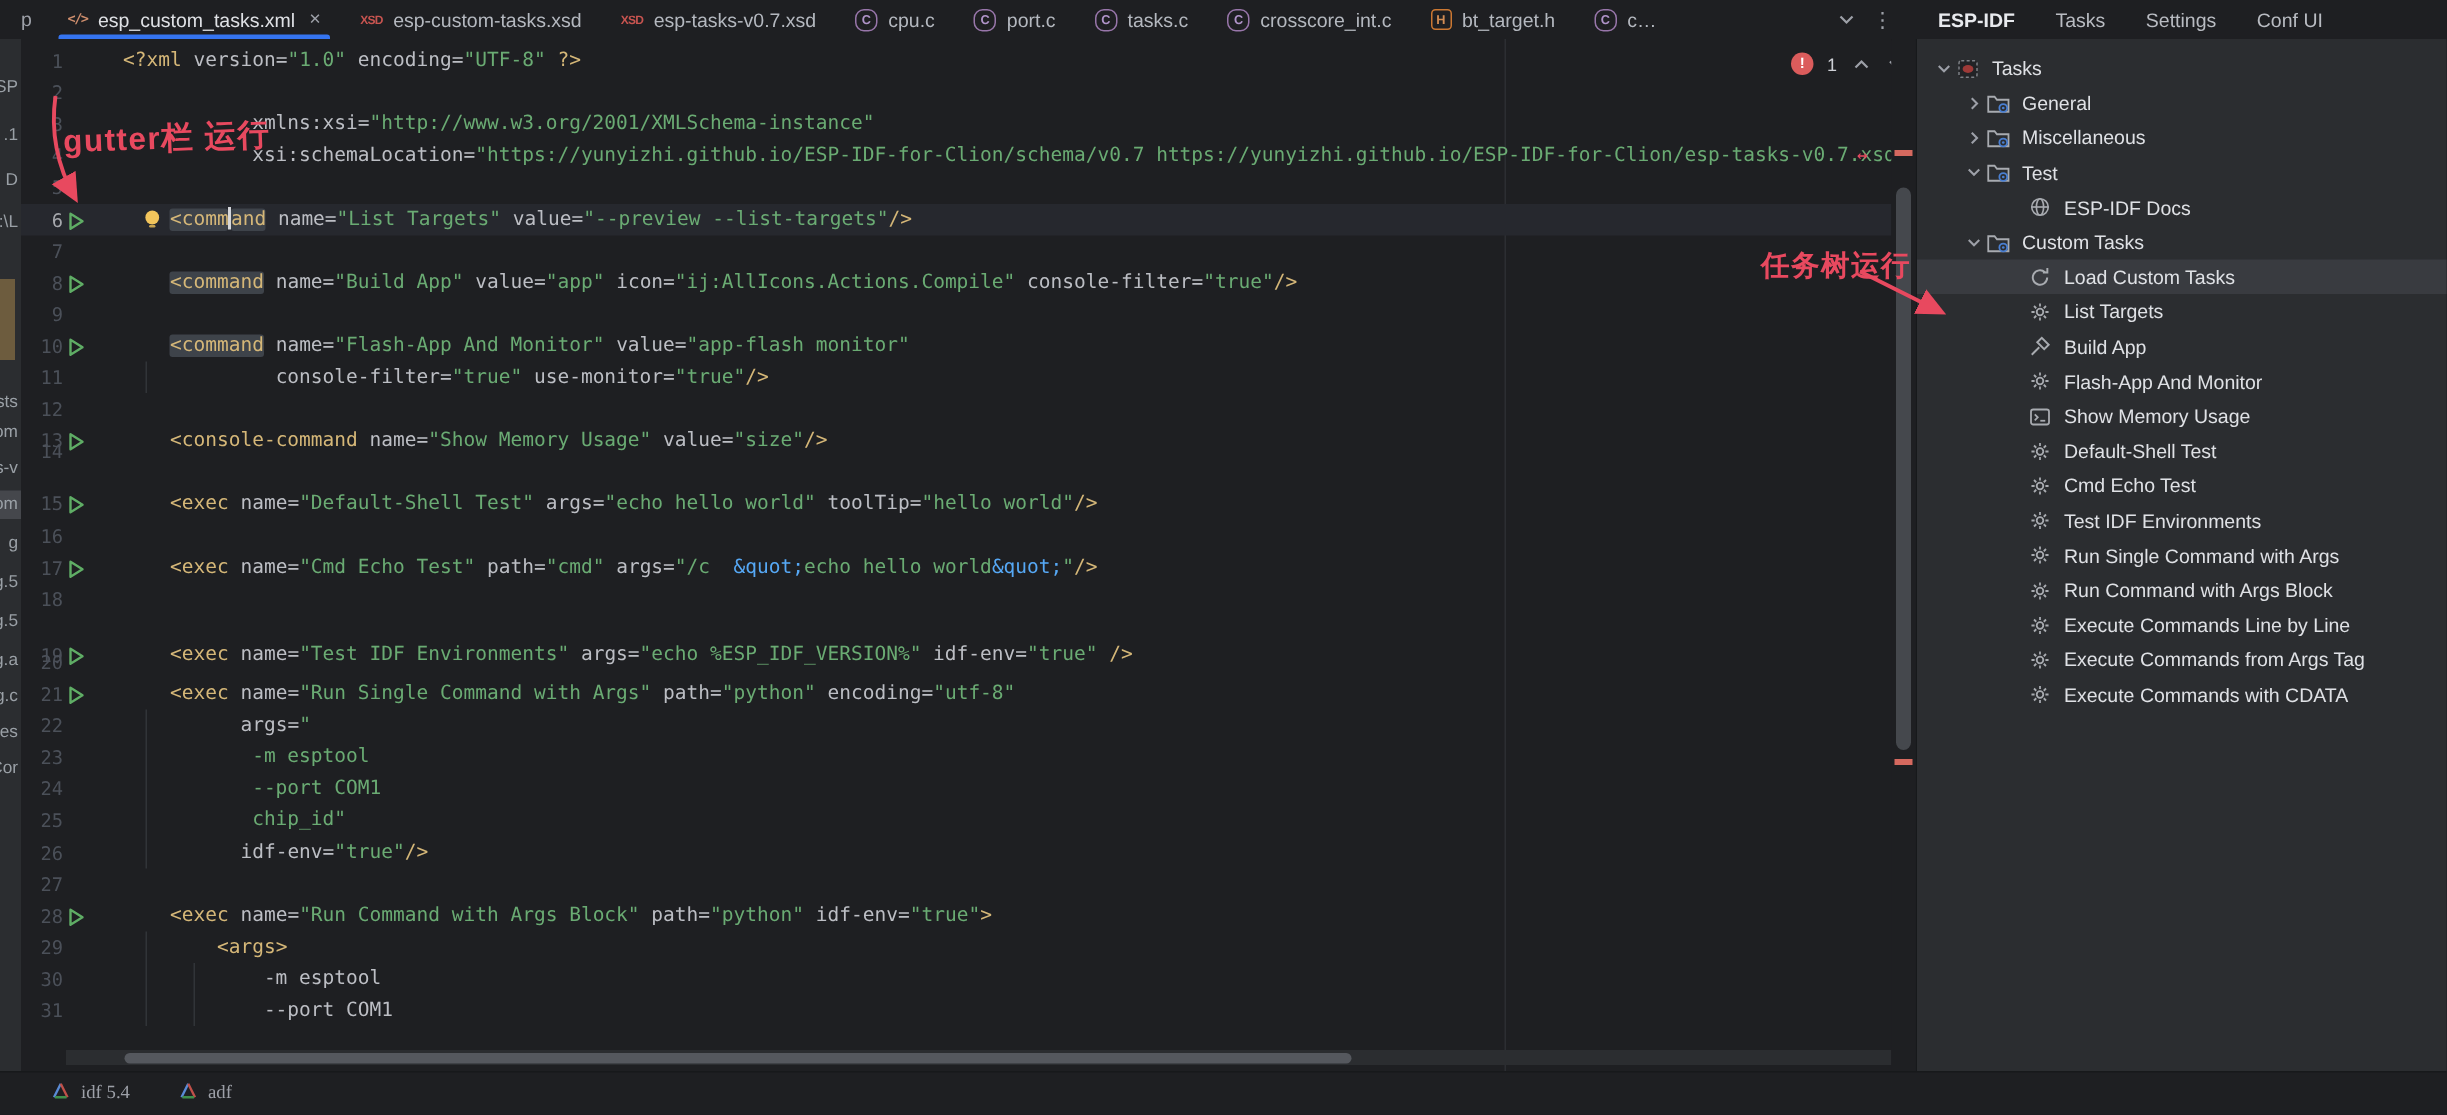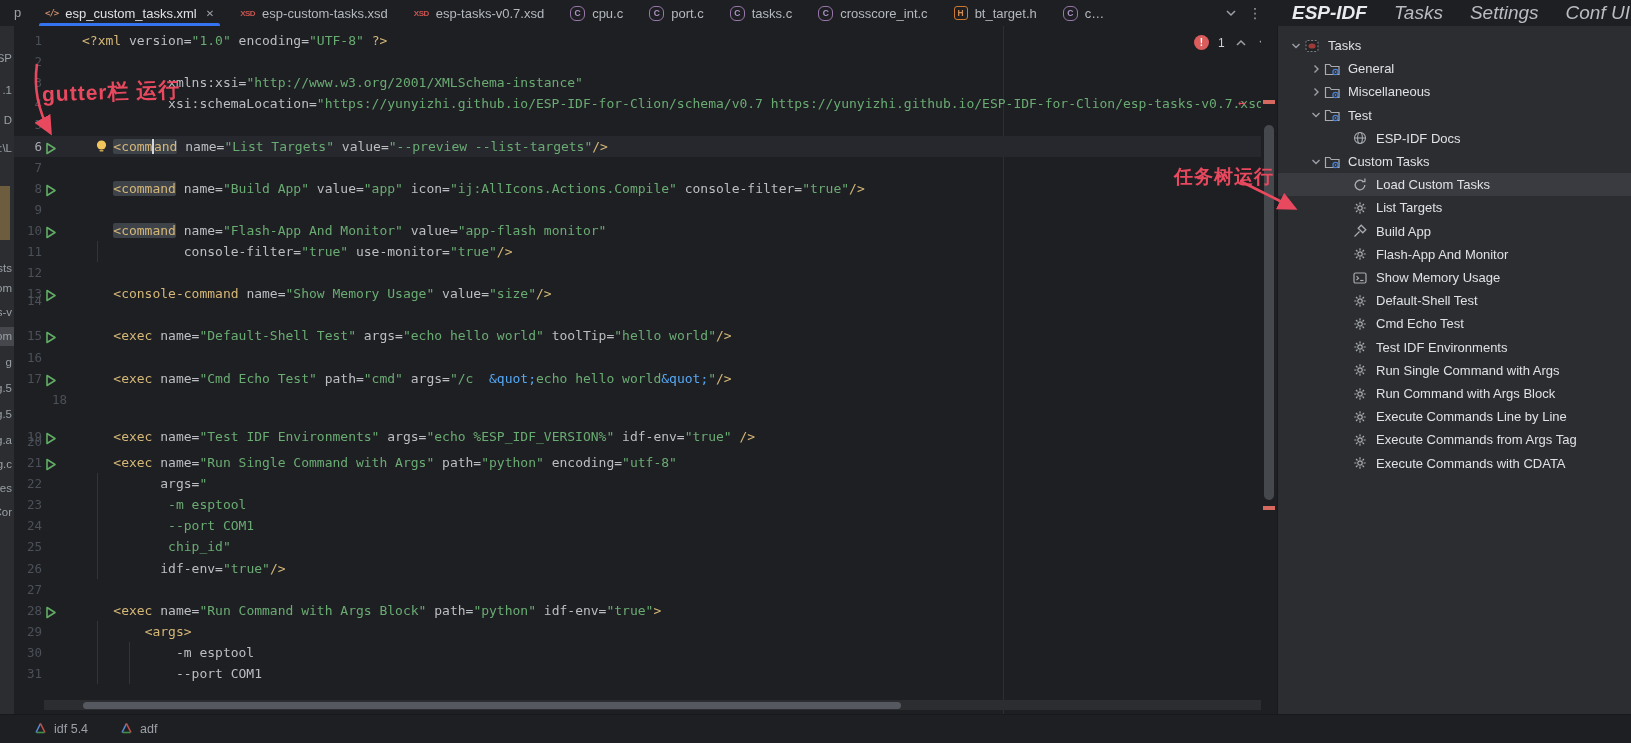--- a/index.html
+++ b/index.html
@@ -19,21 +19,21 @@
   .fi-xml{color:#cf8e6d;font:bold 9px "DejaVu Sans Mono",monospace;letter-spacing:-1px;}
   .fi-xsd{color:#c75450;font:bold 8px "Liberation Sans",sans-serif;letter-spacing:-0.5px;}
   .fi-c{width:13px;height:13px;border:1px solid #9876aa;border-radius:6px;color:#b094c9;
         font:bold 8.5px/13px "Liberation Sans",sans-serif;}
   .fi-h{width:12px;height:12px;border:1px solid #cc7832;border-radius:3px;color:#d28d54;
         font:bold 8.5px/12px "Liberation Sans",sans-serif;}
   .tab-close{color:#9da0a8;font-size:10px;margin-left:2px;cursor:pointer;}
   .tab-actions{position:absolute;left:1224px;top:0;height:26px;display:flex;align-items:center;gap:10px;color:#9da0a8;}
   .kebab{font-size:14px;line-height:14px;}
   .panel-header{position:absolute;left:1292px;top:0;height:26px;display:flex;gap:27px;align-items:center;}
-  .ph-item{font-size:19px;color:#b9bcc2;cursor:pointer;white-space:nowrap;font-style:italic;}
+  .ph-item{font-size:13px;color:#b9bcc2;cursor:pointer;white-space:nowrap;}
   .ph-item.active{font-weight:bold;color:#e8eaee;}
   
   .left-strip{position:absolute;left:0;top:26px;width:14px;height:688px;background:#2b2d30;
       border-right:1px solid #17191b;overflow:hidden;font-size:11.5px;color:#9aa0a6;}
   .frag{position:absolute;right:2px;white-space:nowrap;}
   .strip-sel{position:absolute;left:0;width:14px;height:19px;background:#45474c;}
   .strip-block{position:absolute;left:0;top:160px;width:10px;height:54px;background:#6d5c3e;}
   
   .editor{position:absolute;left:14px;top:26px;width:1247px;height:688px;overflow:hidden;
       font-family:"DejaVu Sans Mono","Liberation Mono",monospace;font-size:13px;background:#1e1f22;}
@@ -69,21 +69,21 @@
   .trow{position:absolute;left:0;width:100%;height:23.2px;display:flex;align-items:center;
       font-size:13px;color:#dfe1e5;cursor:pointer;}
   .trow.selected{background:#393b40;}
   .t-chev{width:16px;height:16px;flex:0 0 16px;color:#9da0a8;}
   .t-icon{width:18px;height:16px;flex:0 0 18px;margin-right:6px;}
   .t-label{white-space:nowrap;}
   
   .statusbar{position:absolute;left:0;top:714px;width:1631px;height:29px;background:#1e1f22;
       border-top:1px solid #17191b;display:flex;align-items:center;gap:32px;padding-left:34px;
       box-sizing:border-box;color:#9da0a8;font-size:12.5px;}
-  .sb-item{display:flex;align-items:flex-start;gap:7px;cursor:pointer;}
+  .sb-item{display:flex;align-items:flex-start;gap:7px;cursor:pointer;font-family:Liberation Serif, serif;}
   
   .anno{position:absolute;color:#e8495f;font-weight:bold;letter-spacing:1px;z-index:50;
       font-family:"Liberation Sans",sans-serif;}
   #anno-gutter{left:42px;top:78px;font-size:21px;transform:rotate(-2deg);}
   #anno-tree{left:1174px;top:164px;font-size:19px;}
   .overlay{position:absolute;left:0;top:0;width:1631px;height:743px;pointer-events:none;z-index:49;}
 </style>
 </head>
 <body>
 
@@ -253,21 +253,21 @@
         <span class="lnum">16</span>
         <span class="code"></span>
       </div>
       <div class="cl" style="top: 341.6px;">
         <span class="lnum">17</span>
         <span class="run"><svg width="12" height="13" viewBox="0 0 12 13">
             <path d="M2 1.5 L10 6.5 L2 11.5 Z" fill="none" stroke="#5fad65" stroke-width="1.6" stroke-linejoin="round"></path>
           </svg></span>
         <span class="code"><span class="tk-t">    </span><span class="tk-g">&lt;exec</span><span class="tk-t"> </span><span class="tk-a">name=</span><span class="tk-s">"Cmd Echo Test"</span><span class="tk-t"> </span><span class="tk-a">path=</span><span class="tk-s">"cmd"</span><span class="tk-t"> </span><span class="tk-a">args=</span><span class="tk-s">"/c  </span><span class="tk-e">&amp;quot;</span><span class="tk-s">echo hello world</span><span class="tk-e">&amp;quot;</span><span class="tk-s">"</span><span class="tk-g">/&gt;</span></span>
       </div>
-      <div class="cl" style="top: 362.7px; margin-left: 25px;">
+      <div class="cl" style="top: 362.7px;">
         <span class="lnum">18</span>
         <span class="code"></span>
       </div>
       <div class="cl" style="top: 400px;">
         <span class="lnum">19</span>
         <span class="run"><svg width="12" height="13" viewBox="0 0 12 13">
             <path d="M2 1.5 L10 6.5 L2 11.5 Z" fill="none" stroke="#5fad65" stroke-width="1.6" stroke-linejoin="round"></path>
           </svg></span>
         <span class="code"><span class="tk-t">    </span><span class="tk-g">&lt;exec</span><span class="tk-t"> </span><span class="tk-a">name=</span><span class="tk-s">"Test IDF Environments"</span><span class="tk-t"> </span><span class="tk-a">args=</span><span class="tk-s">"echo %ESP_IDF_VERSION%"</span><span class="tk-t"> </span><span class="tk-a">idf-env=</span><span class="tk-s">"true"</span><span class="tk-t"> </span><span class="tk-g">/&gt;</span></span>
       </div>

